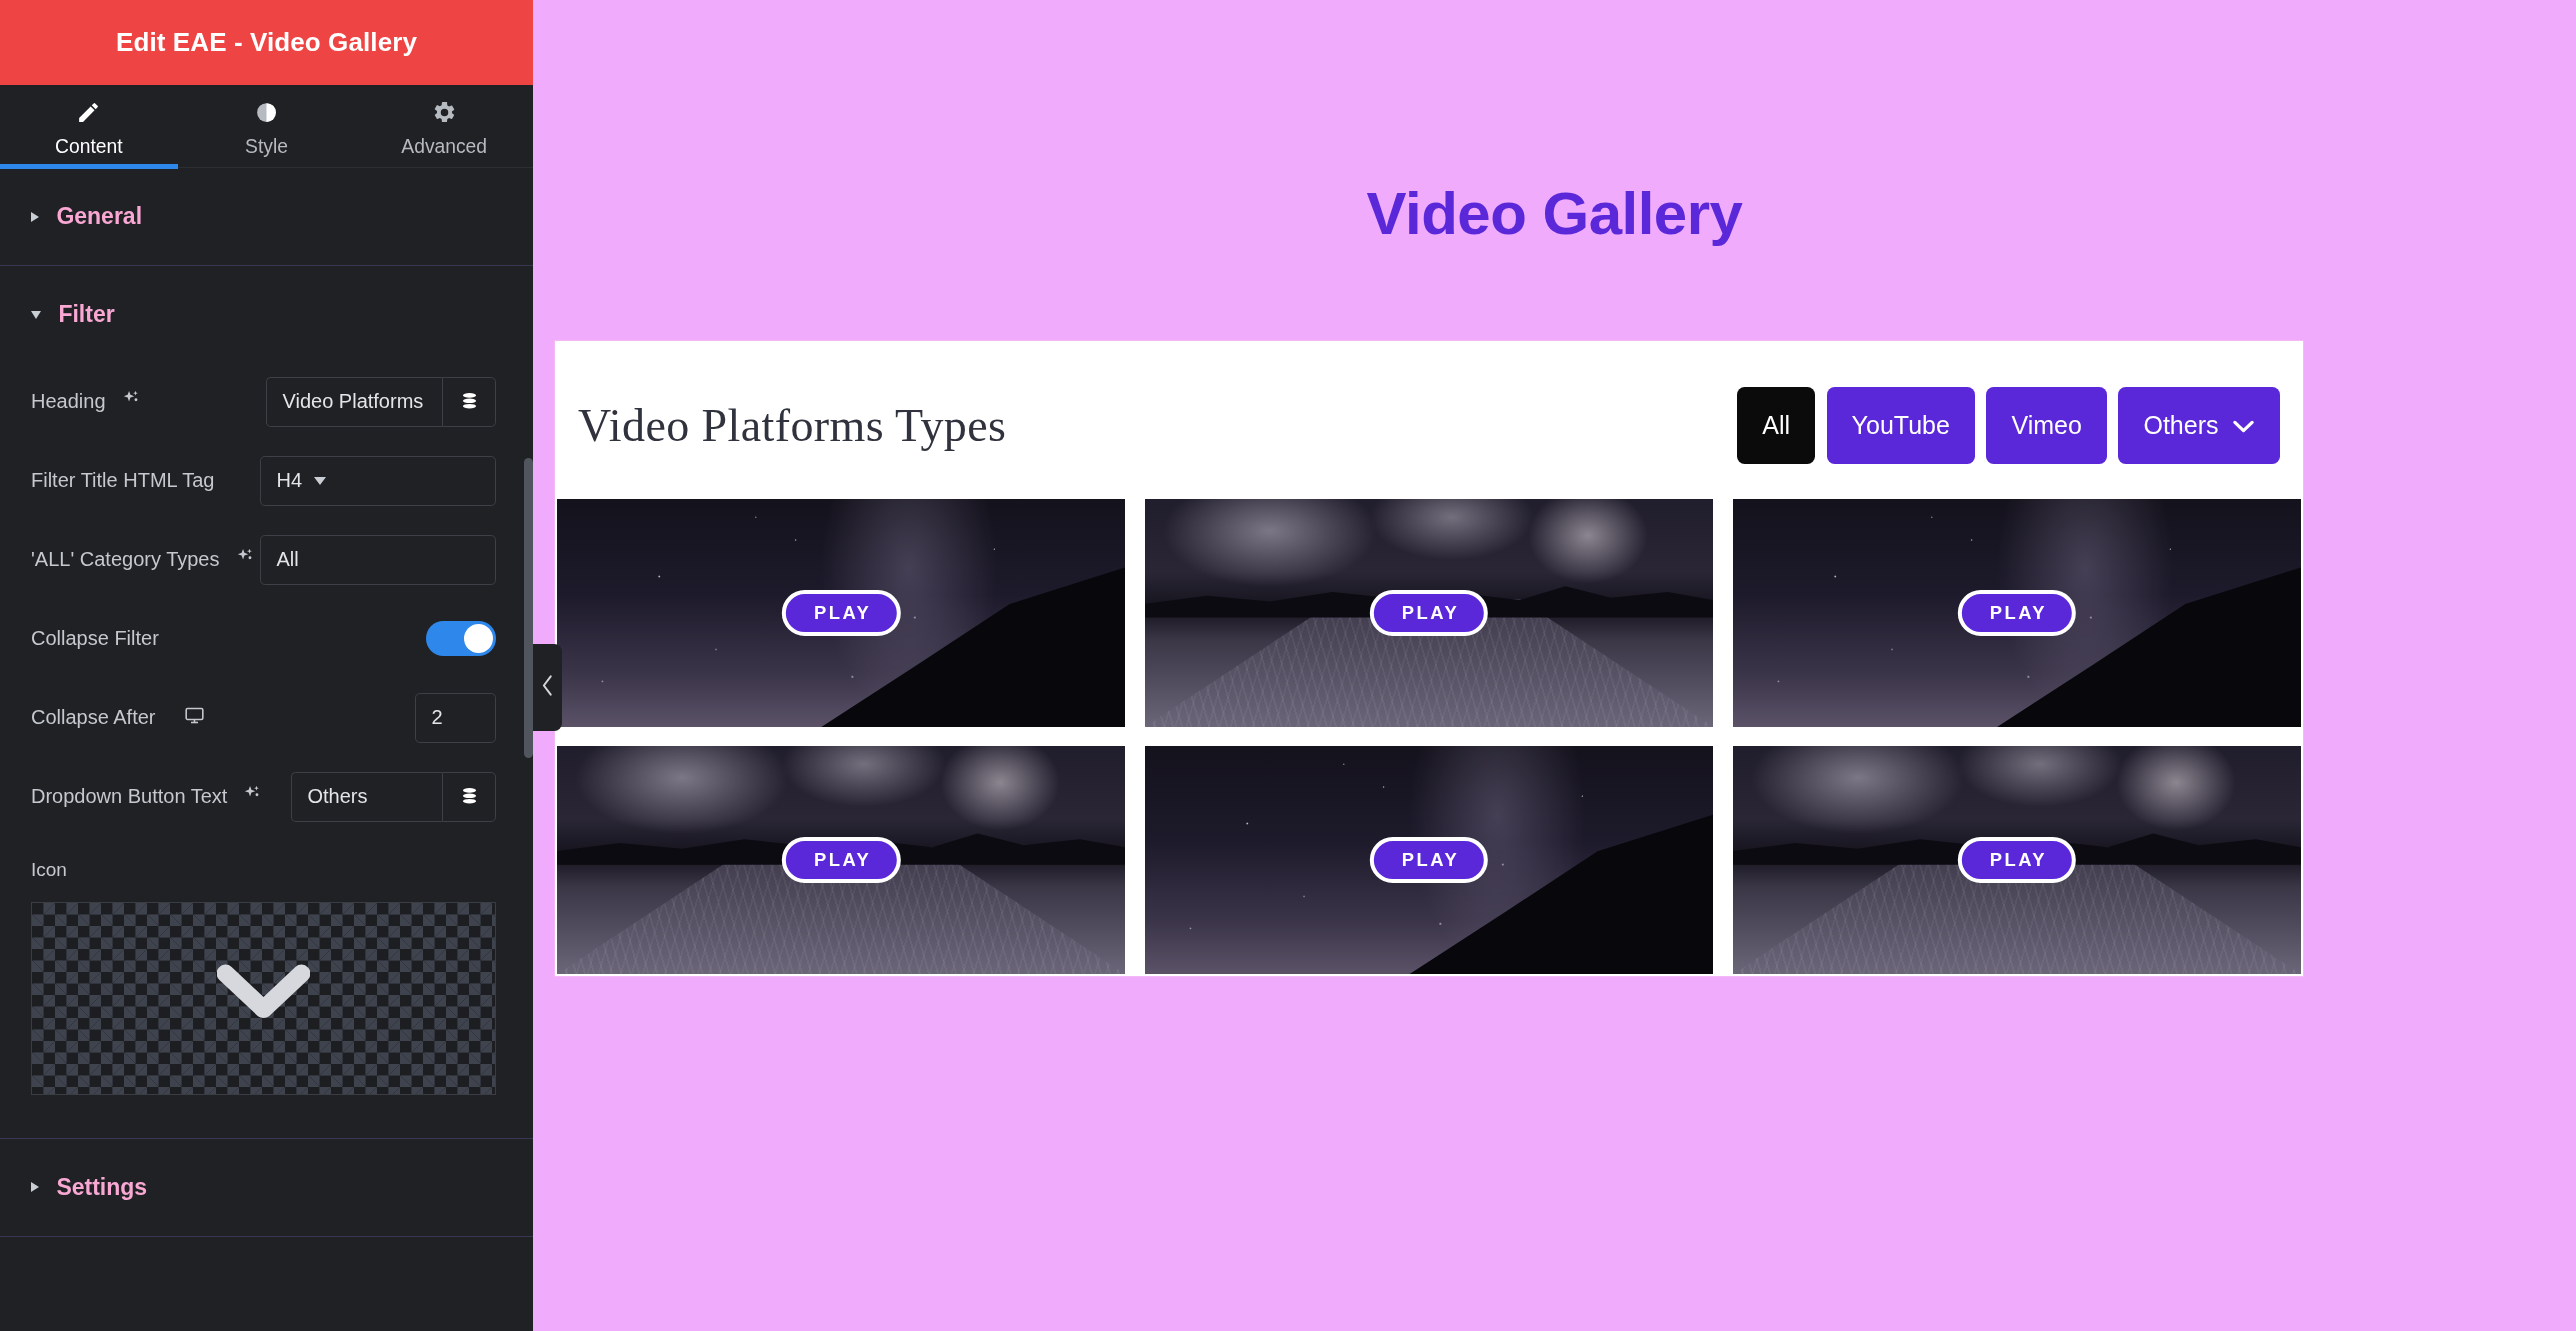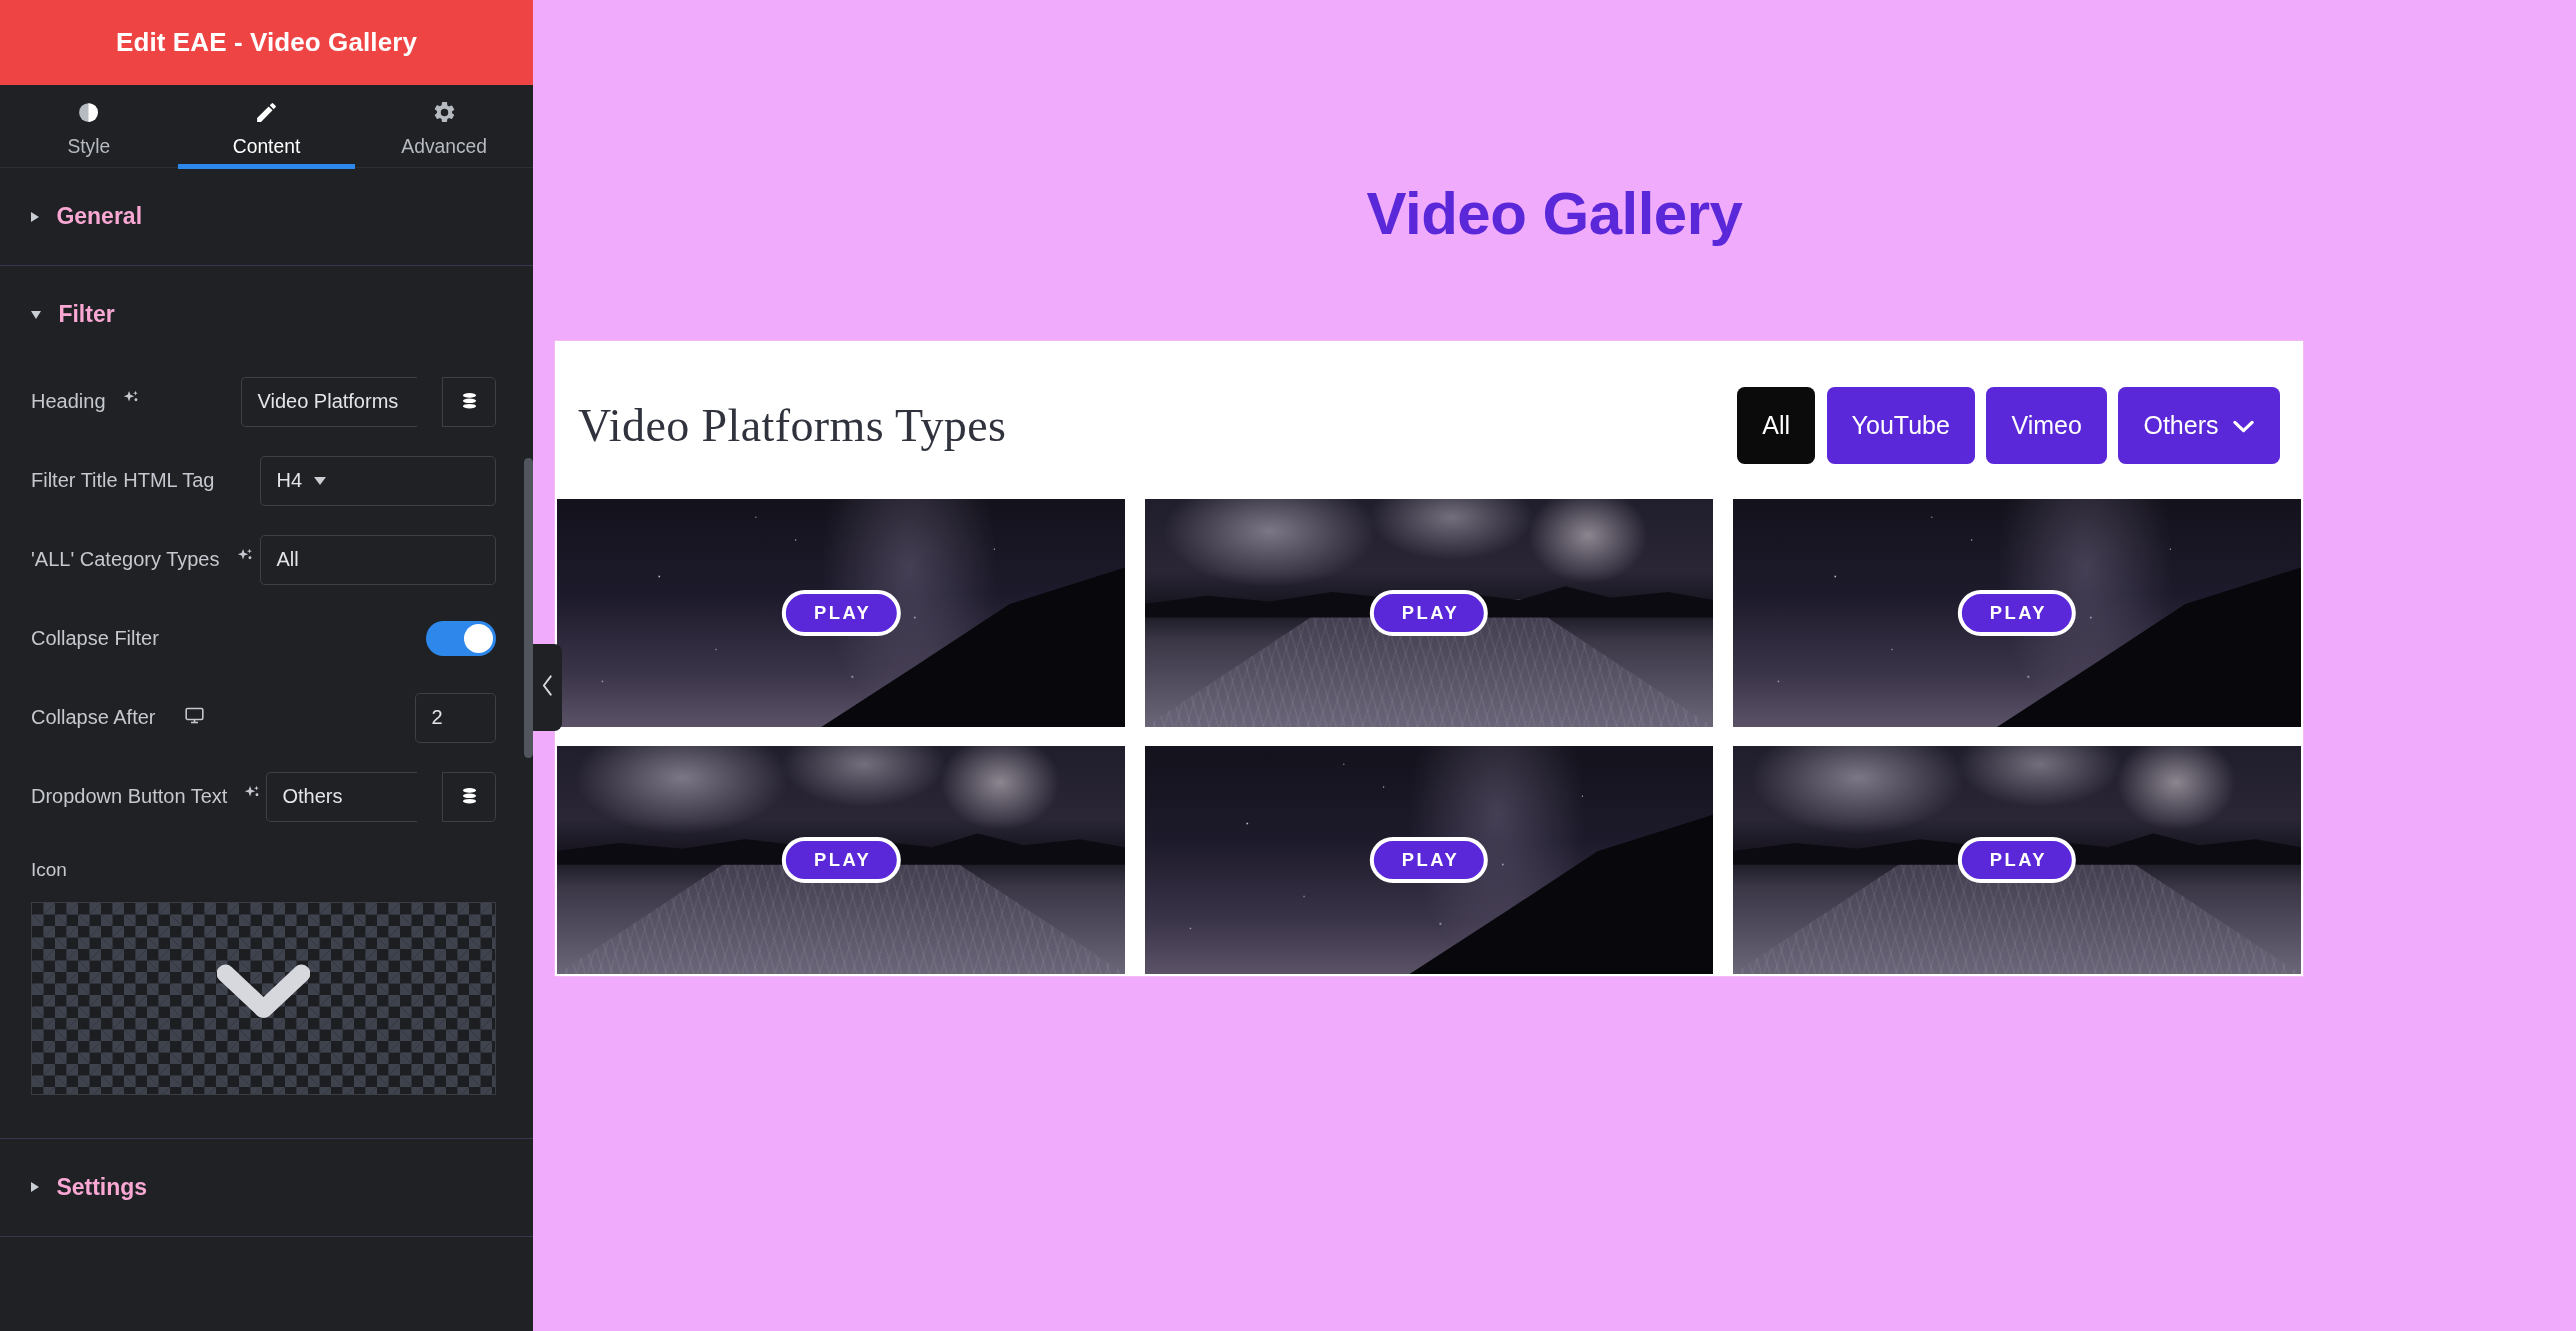--- a/index.html
+++ b/index.html
@@ -103,21 +103,21 @@
     border: 1.4px solid #3d4047;
     border-radius: 4.8px;
     color: #e3e5e9;
     font-size: 20px;
     height: 50px;
     padding: 0 15.5px;
     display: flex; align-items: center;
     font-family: "Liberation Sans", sans-serif;
     outline: none;
   }
-  .inp-group { display: flex; gap: 25px; }
+  .inp-group { display: flex; }
   .inp-group .inp {
     border-top-right-radius: 0; border-bottom-right-radius: 0;
     border-right: none;
   }
   .inp-addon {
     width: 54px; height: 50px;
     border: 1.4px solid #3d4047;
     border-top-right-radius: 4.8px; border-bottom-right-radius: 4.8px;
     display: flex; align-items: center; justify-content: center;
     cursor: pointer;
@@ -326,36 +326,36 @@
 
 <div class="app">
 
   <aside class="panel">
 
     <div class="panel-header">
       <div class="panel-header-title">Edit EAE - Video Gallery</div>
     </div>
 
     <nav class="tabs">
+      <div class="tab active">
+        <span class="tab-icon">
+          <svg width="25" height="25" viewBox="0 0 24 24" fill="#ffffff">
+            <path d="M3 17.25V21h3.75L17.81 9.94l-3.75-3.75L3 17.25zM20.71 7.04a1 1 0 0 0 0-1.41l-2.34-2.34a1 1 0 0 0-1.41 0l-1.83 1.83 3.75 3.75 1.83-1.83z"></path>
+          </svg>
+        </span>
+        <span class="tab-label">Content</span>
+      </div>
       <div class="tab">
         <span class="tab-icon">
           <svg width="25" height="25" viewBox="0 0 24 24">
             <circle cx="12" cy="12" r="9" fill="#b6bac1"></circle>
             <path d="M12 3a9 9 0 0 1 0 18z" fill="#ffffff"></path>
           </svg>
         </span>
         <span class="tab-label">Style</span>
-      </div>
-      <div class="tab active">
-        <span class="tab-icon">
-          <svg width="25" height="25" viewBox="0 0 24 24" fill="#ffffff">
-            <path d="M3 17.25V21h3.75L17.81 9.94l-3.75-3.75L3 17.25zM20.71 7.04a1 1 0 0 0 0-1.41l-2.34-2.34a1 1 0 0 0-1.41 0l-1.83 1.83 3.75 3.75 1.83-1.83z"></path>
-          </svg>
-        </span>
-        <span class="tab-label">Content</span>
       </div>
       <div class="tab">
         <span class="tab-icon">
           <svg width="25" height="25" viewBox="0 0 24 24" fill="#b6bac1">
             <path d="M19.14 12.94c.04-.3.06-.61.06-.94s-.02-.64-.07-.94l2.03-1.58a.49.49 0 0 0 .12-.61l-1.92-3.32a.49.49 0 0 0-.59-.22l-2.39.96a7.03 7.03 0 0 0-1.62-.94l-.36-2.54A.48.48 0 0 0 13.9 2h-3.84a.48.48 0 0 0-.47.41L9.23 4.95c-.59.24-1.13.57-1.62.94l-2.39-.96a.48.48 0 0 0-.59.22L2.71 8.47a.48.48 0 0 0 .12.61l2.03 1.58c-.05.3-.09.63-.09.94s.02.64.07.94L2.81 14.12a.49.49 0 0 0-.12.61l1.92 3.32c.12.22.37.29.59.22l2.39-.96c.5.38 1.03.7 1.62.94l.36 2.54c.05.24.24.41.48.41h3.84c.24 0 .44-.17.47-.41l.36-2.54c.59-.24 1.13-.56 1.62-.94l2.39.96c.22.08.47 0 .59-.22l1.92-3.32a.49.49 0 0 0-.12-.61l-2.03-1.58zM12 15.6A3.6 3.6 0 1 1 12 8.4a3.6 3.6 0 0 1 0 7.2z"></path>
           </svg>
         </span>
         <span class="tab-label">Advanced</span>
       </div>
     </nav>

